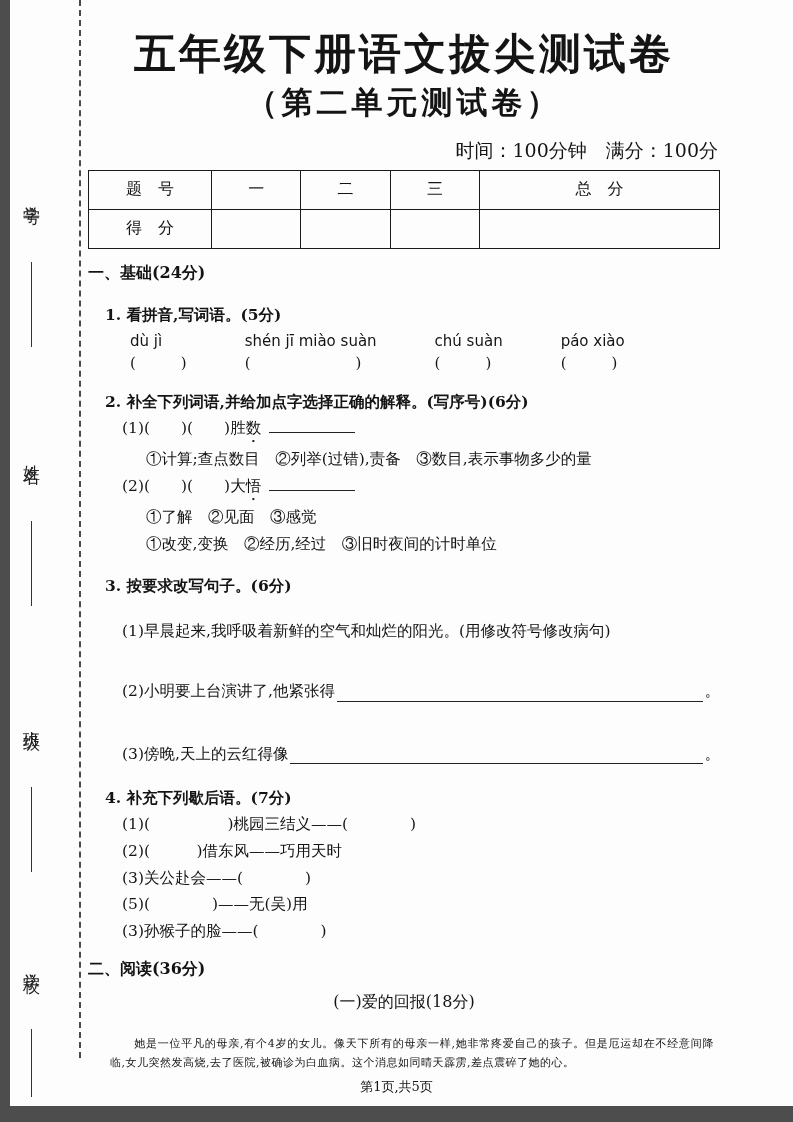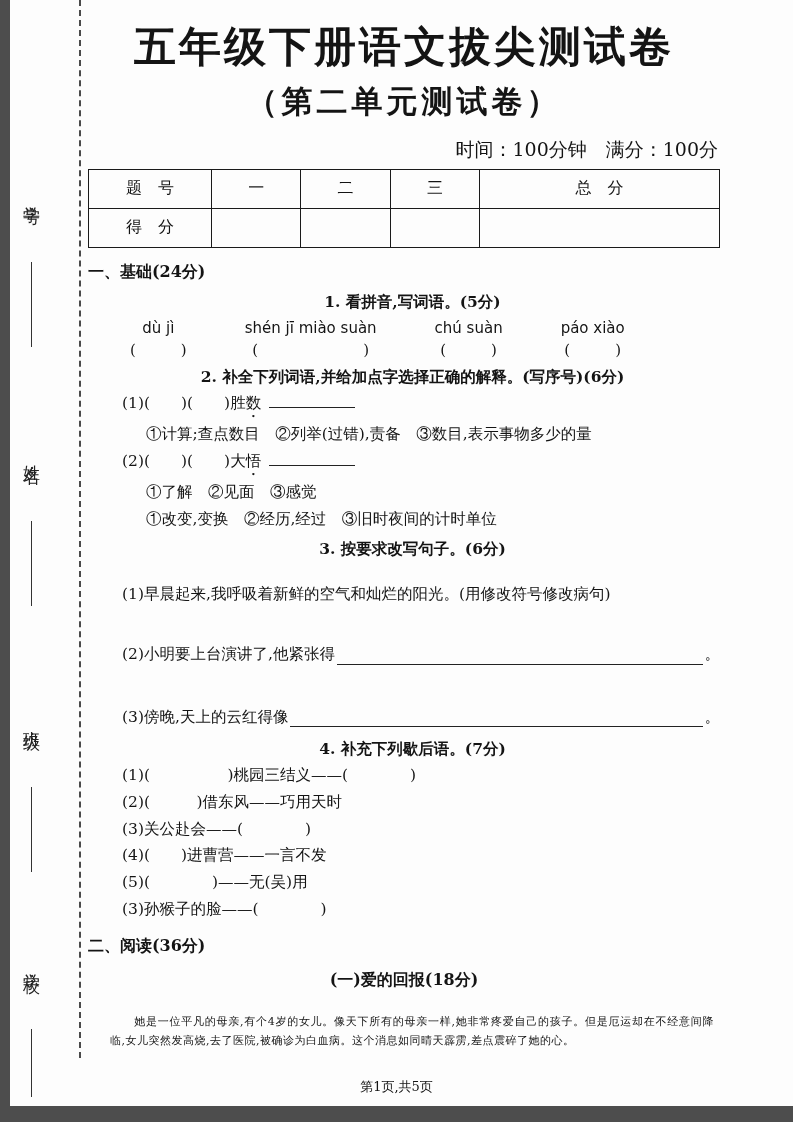--- a/index.html
+++ b/index.html
@@ -14,51 +14,51 @@
 
   
   .dashed-sep{position:absolute;left:79px;top:0;height:1058px;border-left:2px dashed #4a4a4a;}
   .v-label{
     position:absolute;left:21px;writing-mode:vertical-rl;text-orientation:upright;
     font-size:17px;letter-spacing:3px;color:#222;
   }
   .v-fill{position:absolute;left:31px;width:0;border-left:1.3px solid #333;}
 
   
-  .content{position:absolute;left:88px;top:4px;width:632px;font-size:15.5px;}
+  .content{position:absolute;left:88px;top:11px;width:632px;font-size:15.5px;}
   .title{margin:16px 0 0;text-align:center;font-weight:900;font-size:42px;letter-spacing:3px;line-height:1.3;}
-  .subtitle{margin-top:6px;text-align:center;font-weight:700;font-size:31px;letter-spacing:4px;}
+  .subtitle{text-align:center;font-weight:700;font-size:31px;letter-spacing:4px;}
   .time-info{margin-top:14px;text-align:right;font-size:19px;padding-right:2px;white-space:pre-wrap;}
 
   table.score-table{margin-top:6px;width:100%;border-collapse:collapse;font-size:16px;padding-left:24px;}
   table.score-table td{border:1.6px solid #1a1a1a;height:36px;text-align:center;white-space:pre-wrap;}
   td.c-label{width:19.5%;}
 
   .sec-title{margin-top:10px;font-weight:bold;font-size:16px;line-height:1.7;}
-  .q-title{margin-top:4px;font-weight:bold;padding-left:17px;line-height:1.7;white-space:pre-wrap;text-align:center;}
+  .q-title{margin-top:16px;font-weight:bold;padding-left:17px;line-height:1.7;white-space:pre-wrap;}
   .line{padding-left:34px;line-height:1.72;white-space:pre-wrap;}
   .opts{padding-left:58px;line-height:1.72;white-space:pre-wrap;}
   .gap-top{margin-top:18px;}
   .gap-sm{margin-top:4px;}
 
   .q1-grid{display:flex;gap:58px;padding-left:42px;margin-top:4px;}
-  .q1-item{text-align:center;}
+  .q1-item{}
   .q1-item .pinyin{font-family:"DejaVu Sans",sans-serif;font-size:15px;line-height:1.25;}
   .q1-item .paren{font-size:15px;margin-top:3px;white-space:pre-wrap;}
 
   .blank-line{display:inline-block;width:86px;border-bottom:1.2px solid #222;height:14px;margin-left:8px;}
   .flexline{display:flex;align-items:flex-end;padding-left:34px;line-height:1.9;white-space:pre-wrap;margin-top:33px;}
   .flexline .fill{flex:1;border-bottom:1.2px solid #222;margin:0 2px 5px 2px;height:1px;}
 
   .dotted{
     -webkit-text-emphasis:filled dot;-webkit-text-emphasis-position:under left;
     text-emphasis:filled dot;text-emphasis-position:under left;
   }
 
-  .passage-title{margin-top:6px;text-align:center;font-weight:bold;font-size:16px;line-height:1.7;}
+  .passage-title{margin-top:6px;text-align:center;font-weight:normal;font-size:16px;line-height:1.7;}
   .passage{margin-top:20px;padding:0 6px 0 22px;text-indent:2.2em;text-align:justify;
            font-size:11px;line-height:1.72;letter-spacing:.5px;}
 
   .footer{position:absolute;left:0;top:1078px;width:793px;text-align:center;font-size:13px;}
 </style>
 </head>
 <body>
 
 <div class="edge-left"></div>
 <div class="edge-bottom"></div>
@@ -129,21 +129,20 @@
 
   <div class="q-title">3. 按要求改写句子。(6分)</div>
   <div class="line gap-top">(1)早晨起来,我呼吸着新鲜的空气和灿烂的阳光。(用修改符号修改病句)</div>
   <div class="flexline gap-sm"><span>(2)小明要上台演讲了,他紧张得</span><span class="fill"></span><span>。</span></div>
   <div class="flexline"><span>(3)傍晚,天上的云红得像</span><span class="fill"></span><span>。</span></div>
 
   <div class="q-title">4. 补充下列歇后语。(7分)</div>
   <div class="line">(1)(　　　　　)桃园三结义——(　　　　)</div>
   <div class="line">(2)(　　　)借东风——巧用天时</div>
   <div class="line">(3)关公赴会——(　　　　)</div>
-  <div class="line">(4)(　　)进曹营——一言不发</div>
   <div class="line">(5)(　　　　)——无(吴)用</div>
   <div class="line">(3)孙猴子的脸——(　　　　)</div>
 
   <div class="sec-title">二、阅读(36分)</div>
   <div class="passage-title">(一)爱的回报(18分)</div>
   <div class="passage">她是一位平凡的母亲,有个4岁的女儿。像天下所有的母亲一样,她非常疼爱自己的孩子。但是厄运却在不经意间降临,女儿突然发高烧,去了医院,被确诊为白血病。这个消息如同晴天霹雳,差点震碎了她的心。</div>
 
 </div>
 
 <div class="footer">第1页,共5页</div>

